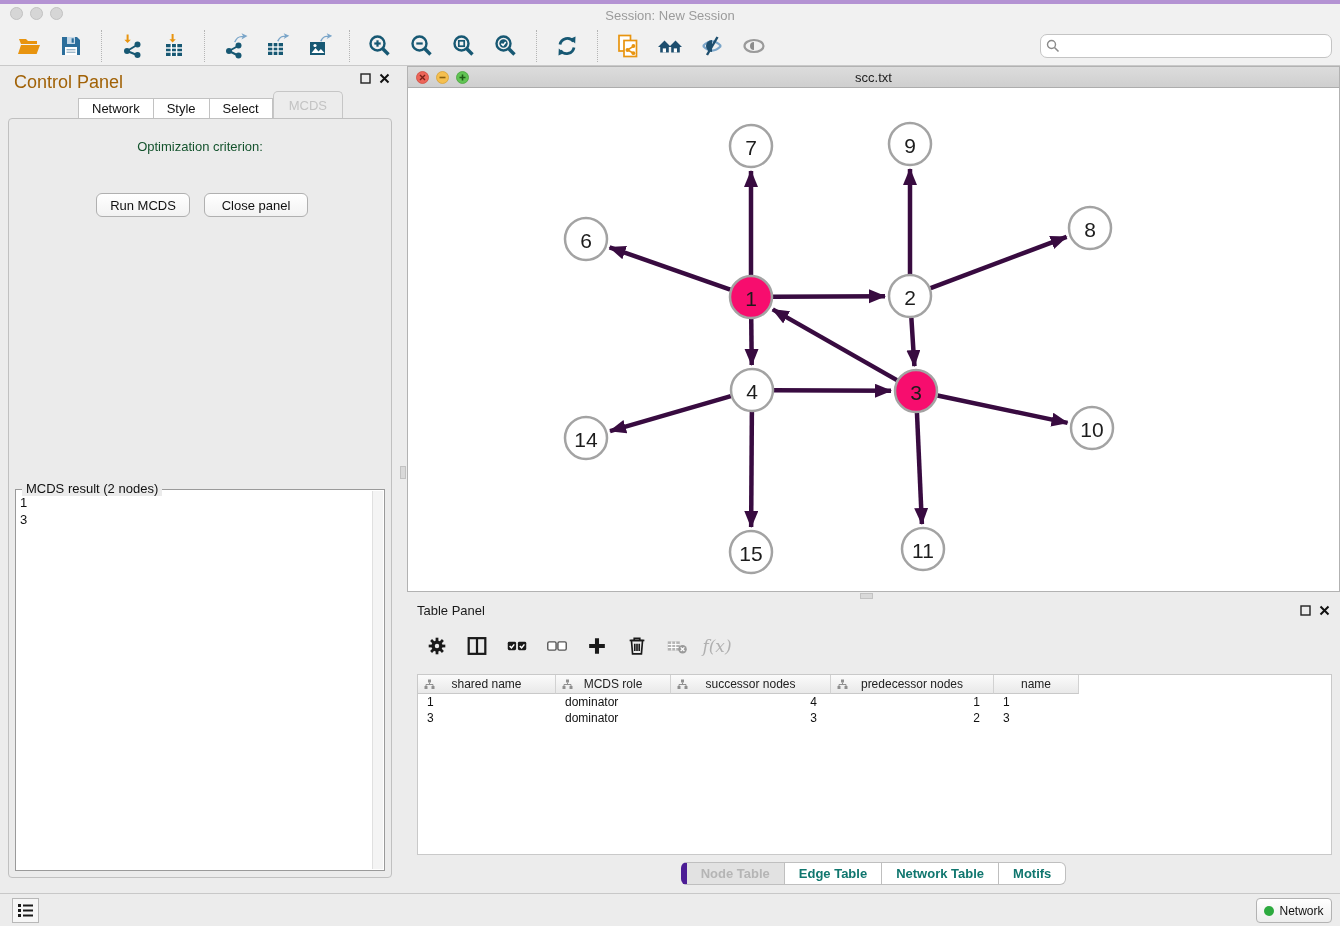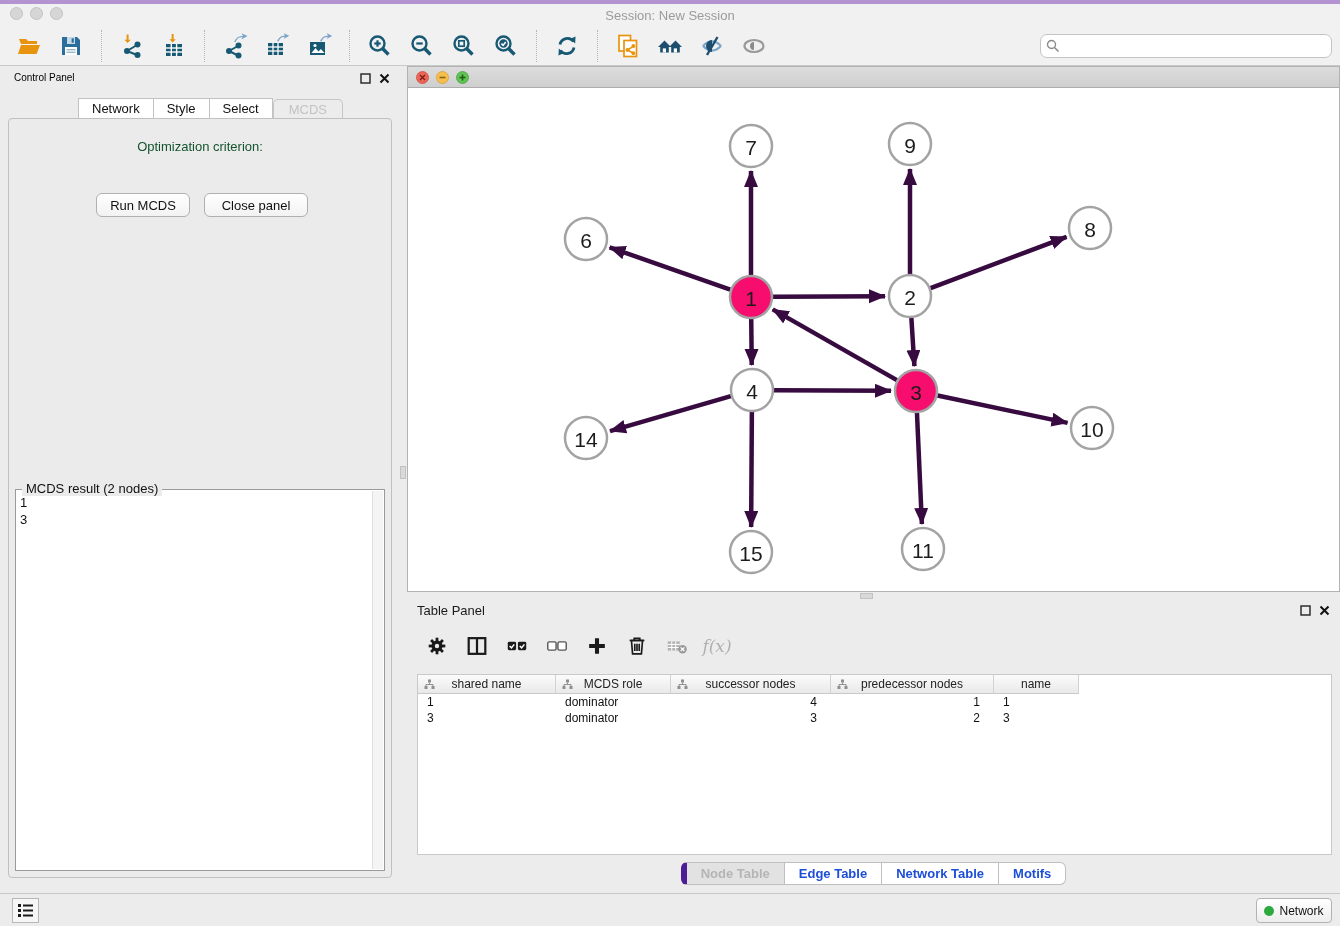--- a/index.html
+++ b/index.html
@@ -28,27 +28,27 @@
   
   .control-panel { position:absolute; left:0; top:66px; width:400px; height:827px; background:#ececec; }
   .v-divider { position:absolute; left:400px; top:66px; width:7px; height:827px; background:#ececec; }
   .v-divider .grip { position:absolute; left:0; top:400px; width:6px; height:13px;
     background:#d9d9d9; border:1px solid #c2c2c2; }
   .h-divider { position:absolute; left:407px; top:592px; width:933px; height:8px; background:#ececec; }
   .h-divider .grip { position:absolute; left:453px; top:1px; width:13px; height:6px;
     background:#d9d9d9; border:1px solid #c2c2c2; }
 
   
-  .cp-header { position:absolute; left:14px; top:6px; font-size:10px; color:#000000; }
+  .cp-header { position:absolute; left:14px; top:6px; font-size:18px; color:#a16207; }
   .panel-btns { position:absolute; right:10px; top:7px; display:flex; gap:8px; align-items:center; }
   .cp-tabs { position:absolute; left:78px; top:31px; display:flex; align-items:flex-end; height:22px; }
   .cp-tab { height:21px; padding:0 13px; background:#fff; border:1px solid #c2c2c2; border-left:none;
     font-size:13px; color:#111; display:flex; align-items:center; }
   .cp-tab:first-child { border-left:1px solid #c2c2c2; }
-  .cp-tab.active { height:20px; border-radius:5px 5px 0 0; background:#ececec; color:#c3c3c3;
+  .cp-tab.active { height:28px; border-radius:5px 5px 0 0; background:#ececec; color:#c3c3c3;
     border:1px solid #c6c6c6; border-bottom:none; padding:0 15px; }
   .cp-body { position:absolute; left:8px; top:52px; width:384px; height:760px;
     background:#ebebeb; border:1px solid #c0c0c0; border-radius:4px; }
   .opt-label { position:absolute; left:0; top:20px; width:100%; text-align:center; font-size:13px; color:#14532d; }
   .criterion { position:absolute; left:36px; top:42px; width:310px; height:24px; background:#fff;
     border:1px solid #adadad; border-radius:5px; font-size:13px; color:#111;
     display:flex; align-items:center; padding:0 24px 0 10px; }
   .criterion .spin { position:absolute; right:6px; top:4px; }
   .btn { position:absolute; height:24px; border:1px solid #b0b0b0; border-radius:6px;
     background:linear-gradient(#ffffff,#f2f2f2); font-size:13px; color:#111;
@@ -85,21 +85,21 @@
     border:1px solid #c9c9c9; overflow:hidden; }
   .nt-head { display:flex; height:19px; }
   .nt-hcell { position:relative; background:linear-gradient(#fbfbfb,#e9e9e9);
     border-right:1px solid #d2d2d2; border-bottom:1px solid #c9c9c9;
     font-size:12px; color:#222; display:flex; align-items:center; justify-content:center; }
   .nt-hcell svg { position:absolute; left:6px; top:4px; }
   .nt-row { display:flex; height:16px; font-size:12px; color:#111; }
   .nt-cell { overflow:hidden; white-space:nowrap; }
   .tp-tabs { position:absolute; left:0; right:0; top:262px; display:flex; justify-content:center; }
   .tp-tab { height:23px; padding:0 14px; background:#fff; border:1px solid #bfbfbf; border-left:none;
-    font-size:13px; font-weight:bold; color:#1d4ed8; display:flex; align-items:center; }
+    font-size:13px; font-weight:bold; color:#0f766e; display:flex; align-items:center; }
   .tp-tab:first-child { border-left:6px solid #4c1d95; border-radius:6px 0 0 6px; }
   .tp-tab:last-child { border-radius:0 6px 6px 0; }
   .tp-tab.active { background:#e2e2e2; color:#b5b5b5; }
 
   
   .statusbar { position:absolute; left:0; top:893px; width:100%; height:33px;
     background:#ececec; border-top:1px solid #c8c8c8; }
   .list-btn { position:absolute; left:12px; top:4px; width:27px; height:25px;
     border:1px solid #b8b8b8; background:#f6f6f6; display:flex; align-items:center; justify-content:center; }
   .memory-btn { position:absolute; right:8px; top:4px; width:76px; height:25px;
@@ -326,20 +326,21 @@
         </svg>
         <svg width="13" height="13" viewBox="0 0 13 13">
           <circle cx="6.5" cy="6.5" r="6" fill="#f5bf4f" stroke="#d8a133" stroke-width="0.8"></circle>
           <line x1="3.5" y1="6.5" x2="9.5" y2="6.5" stroke="#8a6211" stroke-width="1.6"></line>
         </svg>
         <svg width="13" height="13" viewBox="0 0 13 13">
           <circle cx="6.5" cy="6.5" r="6" fill="#61c454" stroke="#47a33b" stroke-width="0.8"></circle>
           <path d="M6.5 3.5 v6 M3.5 6.5 h6" stroke="#1e5c17" stroke-width="1.6"></path>
         </svg>
       </div>
+      <div class="net-title">scc.txt</div>
     </div>
     <div class="net-canvas">
       <svg width="931" height="503">
           <defs>
             <marker id="arrow" markerUnits="userSpaceOnUse" markerWidth="20" markerHeight="16" refX="16" refY="7" orient="auto">
               <path d="M0,0 L17,7 L0,14 Z" fill="#380B40"></path>
             </marker>
           </defs>
           <line x1="343" y1="187" x2="343" y2="83" stroke="#380B40" stroke-width="4.5" marker-end="url(#arrow)"></line>
           <line x1="322.2449403778676" y1="201.7042820722201" x2="201.58529502515046" y2="159.2905885542953" stroke="#380B40" stroke-width="4.5" marker-end="url(#arrow)"></line>

